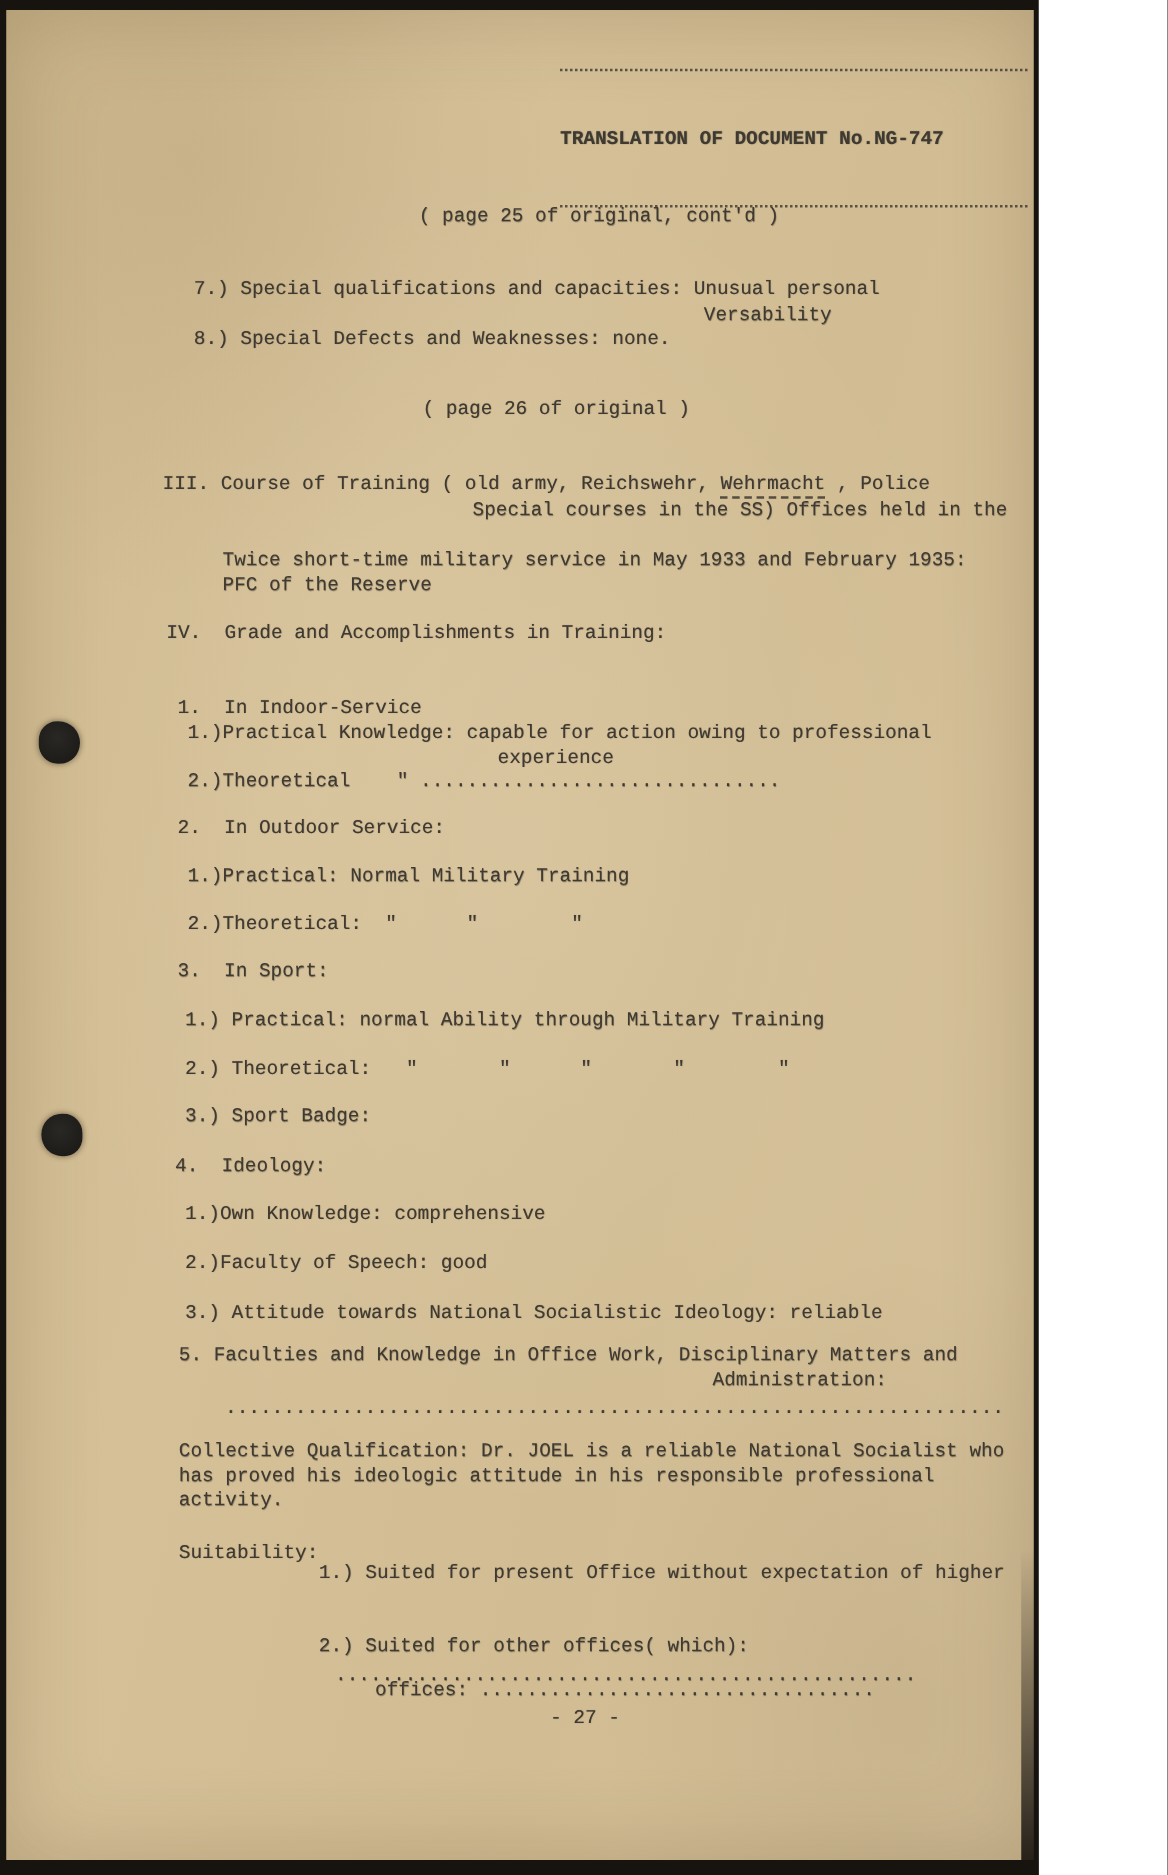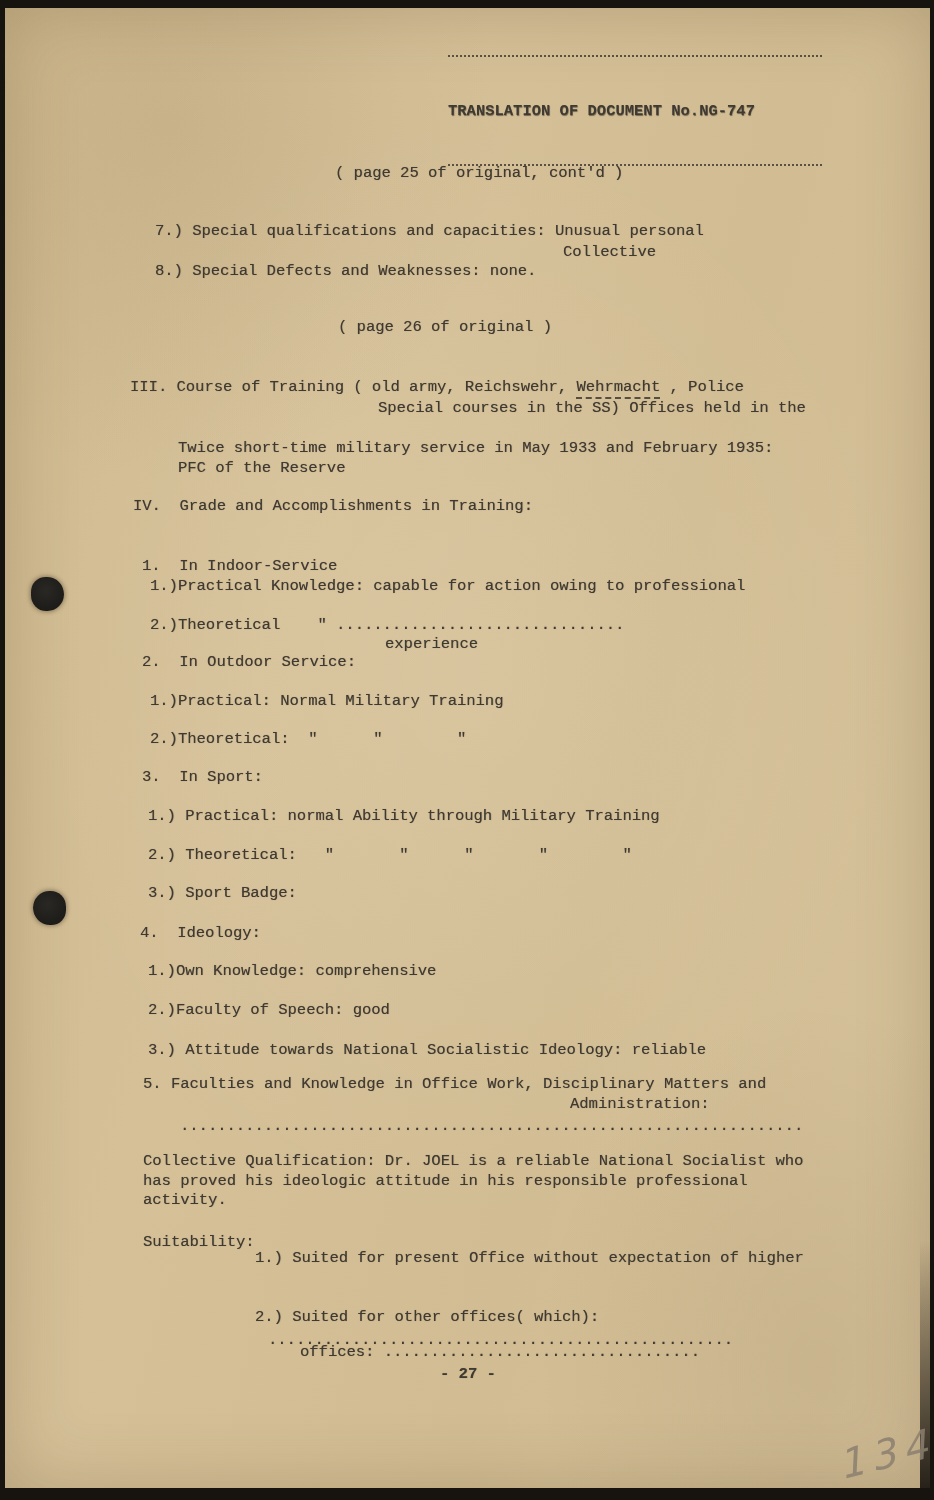--- a/index.html
+++ b/index.html
@@ -1,20 +1,20 @@
 <!DOCTYPE html>
 <html style="--paper: #d5c098; --ink: #3f3a31; --pencil: #8b8070; --hole: #1e1c18; --edge: #17130f;"><head>
 <meta charset="utf-8">
 <style>
   html, body { margin: 0; padding: 0; }
   body { font-family: "Liberation Mono", monospace; }
 
   .scan {
     position: relative;
-    width: 934px;
+    width: 831px;
     height: 1500px;
     background: var(--edge, #17130f);
     overflow: hidden;
   }
 
   .paper {
     position: absolute;
     top: 8px; left: 5px; right: 4px; bottom: 12px;
     background:
       radial-gradient(ellipse 60% 40% at 18% 8%, rgba(110,88,55,0.10), transparent 60%),
@@ -90,31 +90,31 @@
 
   <div class="edge-wedge-br"></div>
 
   <div class="header-stamp">
     <div class="hline1">TRANSLATION OF DOCUMENT No.NG-747</div>
   </div>
 
   <div id="lines-layer">
       <div class="tline" style="left: 335px; top: 163px;"><span>( page 25 of original, cont'd )</span></div>
       <div class="tline" style="left: 155px; top: 221px;"><span>7.) Special qualifications and capacities: Unusual personal</span></div>
-      <div class="tline" style="left: 563px; top: 242px;"><span>Collective</span></div>
+      <div class="tline" style="left: 563px; top: 242px;"><span>Versability</span></div>
       <div class="tline" style="left: 155px; top: 261px;"><span>8.) Special Defects and Weaknesses: none.</span></div>
       <div class="tline" style="left: 338px; top: 317px;"><span>( page 26 of original )</span></div>
       <div class="tline" style="left: 130px; top: 377px; text-align: right;"><span>III. Course of Training ( old army, Reichswehr, </span><span class="u-dashed">Wehrmacht</span><span> , Police</span></div>
       <div class="tline" style="left: 378px; top: 398px;"><span>Special courses in the SS) Offices held in the</span></div>
       <div class="tline" style="left: 178px; top: 438px;"><span>Twice short-time military service in May 1933 and February 1935:</span></div>
       <div class="tline" style="left: 178px; top: 458px;"><span>PFC of the Reserve</span></div>
       <div class="tline" style="left: 133px; top: 496px;"><span>IV.  Grade and Accomplishments in Training:</span></div>
       <div class="tline" style="left: 142px; top: 536px; margin-top: 20px;"><span>1.  In Indoor-Service</span></div>
       <div class="tline" style="left: 150px; top: 576px;"><span>1.)Practical Knowledge: capable for action owing to professional</span></div>
-      <div class="tline" style="left: 385px; top: 596px; margin-top: 38px;"><span>experience</span></div>
+      <div class="tline" style="left: 398px; top: 596px;"><span>experience</span></div>
       <div class="tline" style="left: 150px; top: 615px;"><span>2.)Theoretical    " </span><span>...............................</span></div>
       <div class="tline" style="left: 142px; top: 652px;"><span>2.  In Outdoor Service:</span></div>
       <div class="tline" style="left: 150px; top: 691px;"><span>1.)Practical: Normal Military Training</span></div>
       <div class="tline" style="left: 150px; top: 729px;"><span>2.)Theoretical:  "      "        "</span></div>
       <div class="tline" style="left: 142px; top: 767px;"><span>3.  In Sport:</span></div>
       <div class="tline" style="left: 148px; top: 806px;"><span>1.) Practical: normal Ability through Military Training</span></div>
       <div class="tline" style="left: 148px; top: 845px;"><span>2.) Theoretical:   "       "      "       "        "</span></div>
       <div class="tline" style="left: 148px; top: 883px;"><span>3.) Sport Badge:</span></div>
       <div class="tline" style="left: 140px; top: 923px;"><span>4.  Ideology:</span></div>
       <div class="tline" style="left: 148px; top: 961px;"><span>1.)Own Knowledge: comprehensive</span></div>
@@ -124,21 +124,21 @@
       <div class="tline" style="left: 570px; top: 1094px;"><span>Administration:</span></div>
       <div class="tline" style="left: 180px; top: 1116px;"><span>...................................................................</span></div>
       <div class="tline" style="left: 143px; top: 1151px;"><span>Collective Qualification: Dr. JOEL is a reliable National Socialist who</span></div>
       <div class="tline" style="left: 143px; top: 1171px;"><span>has proved his ideologic attitude in his responsible professional</span></div>
       <div class="tline" style="left: 143px; top: 1190px;"><span>activity.</span></div>
       <div class="tline" style="left: 143px; top: 1232px;"><span>Suitability:</span></div>
       <div class="tline" style="left: 255px; top: 1248px;"><span>1.) Suited for present Office without expectation of higher</span></div>
       <div class="tline" style="left: 300px; top: 1342px;"><span>offices: </span><span>..................................</span></div>
       <div class="tline" style="left: 255px; top: 1307px;"><span>2.) Suited for other offices( which):</span></div>
       <div class="tline" style="left: 268px; top: 1330px;"><span>..................................................</span></div>
-      <div class="tline" style="left: 440px; top: 1364px; font-weight: bold;"><span>- 27 -</span></div>
+      <div class="tline" style="left: 440px; top: 1364px;"><span>- 27 -</span></div>
     </div>
 
   <div class="hole hole-1"></div>
   <div class="hole hole-2"></div>
 
   <div class="handwritten">134</div>
 
 </div>
 
 </body></html>

